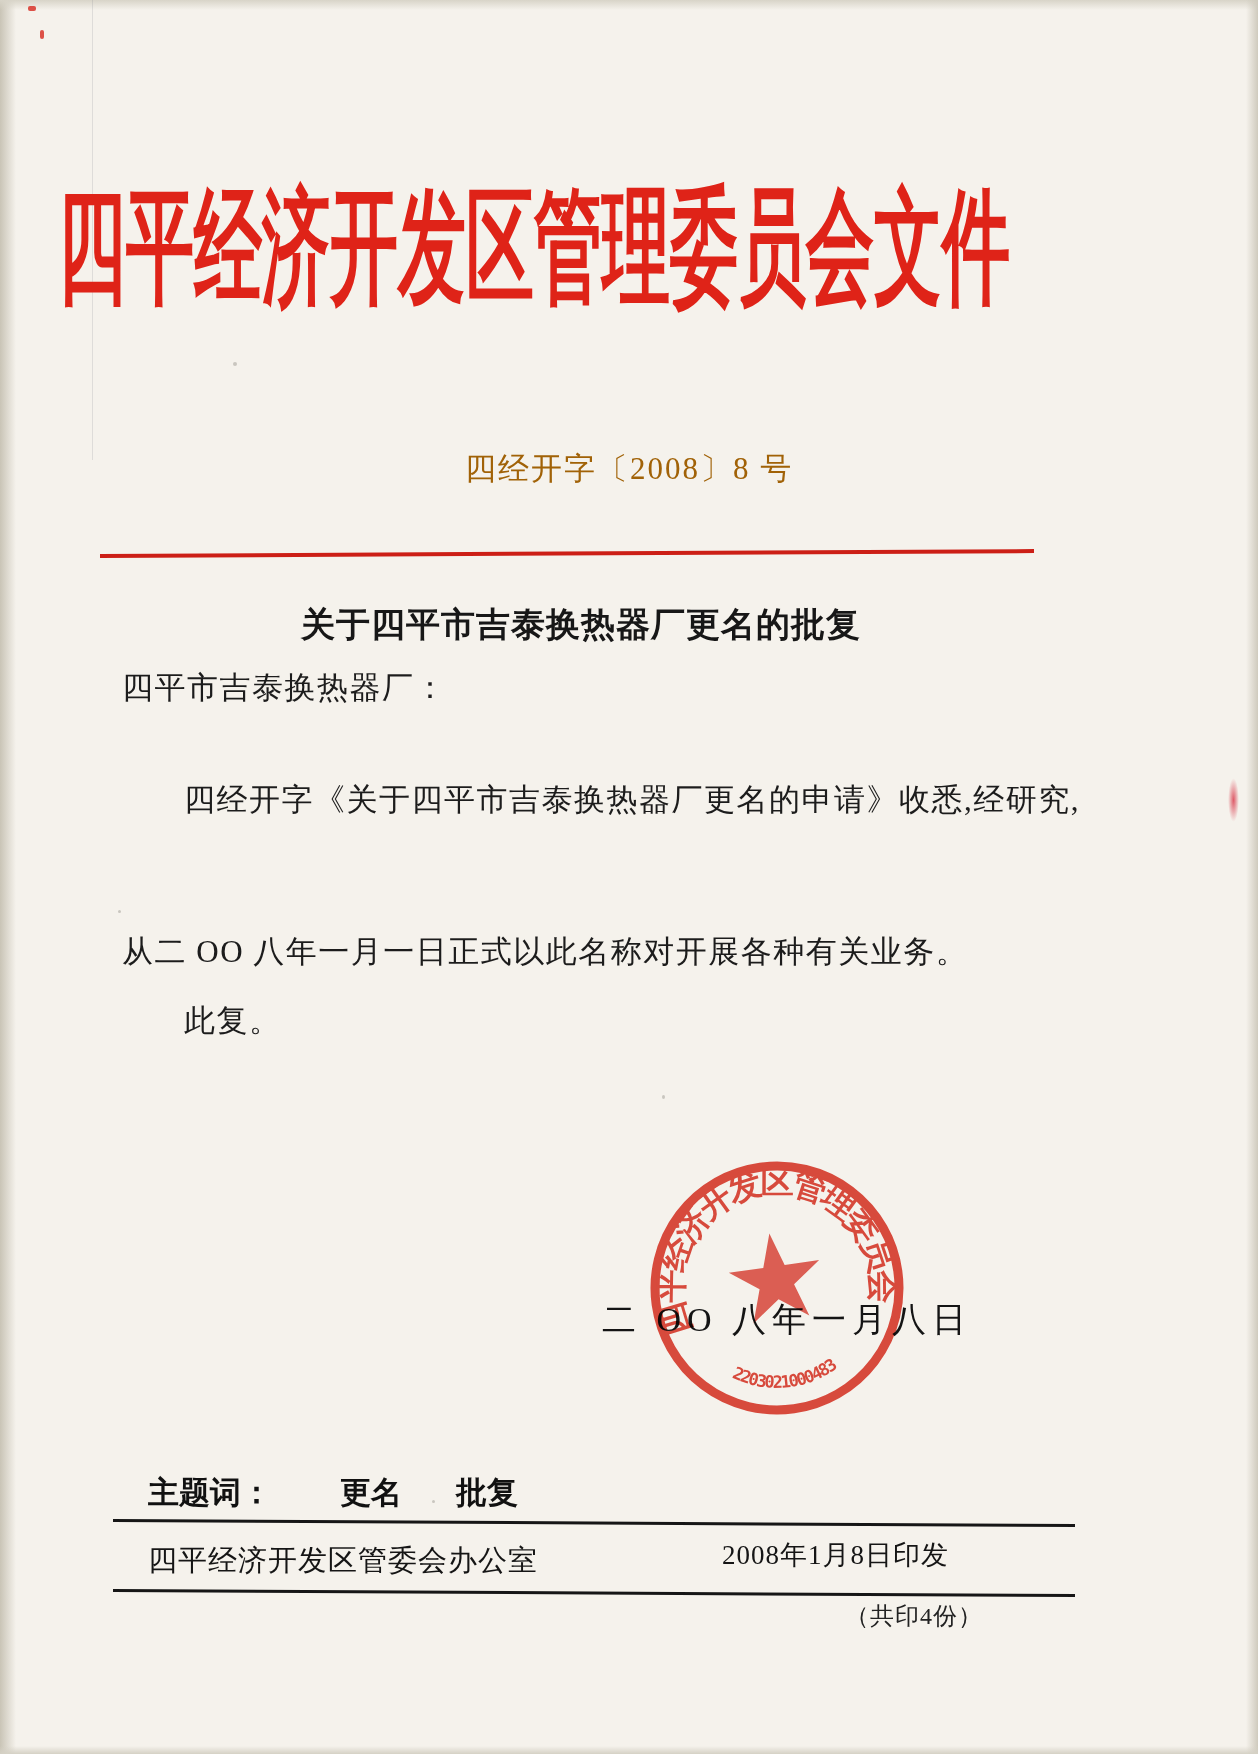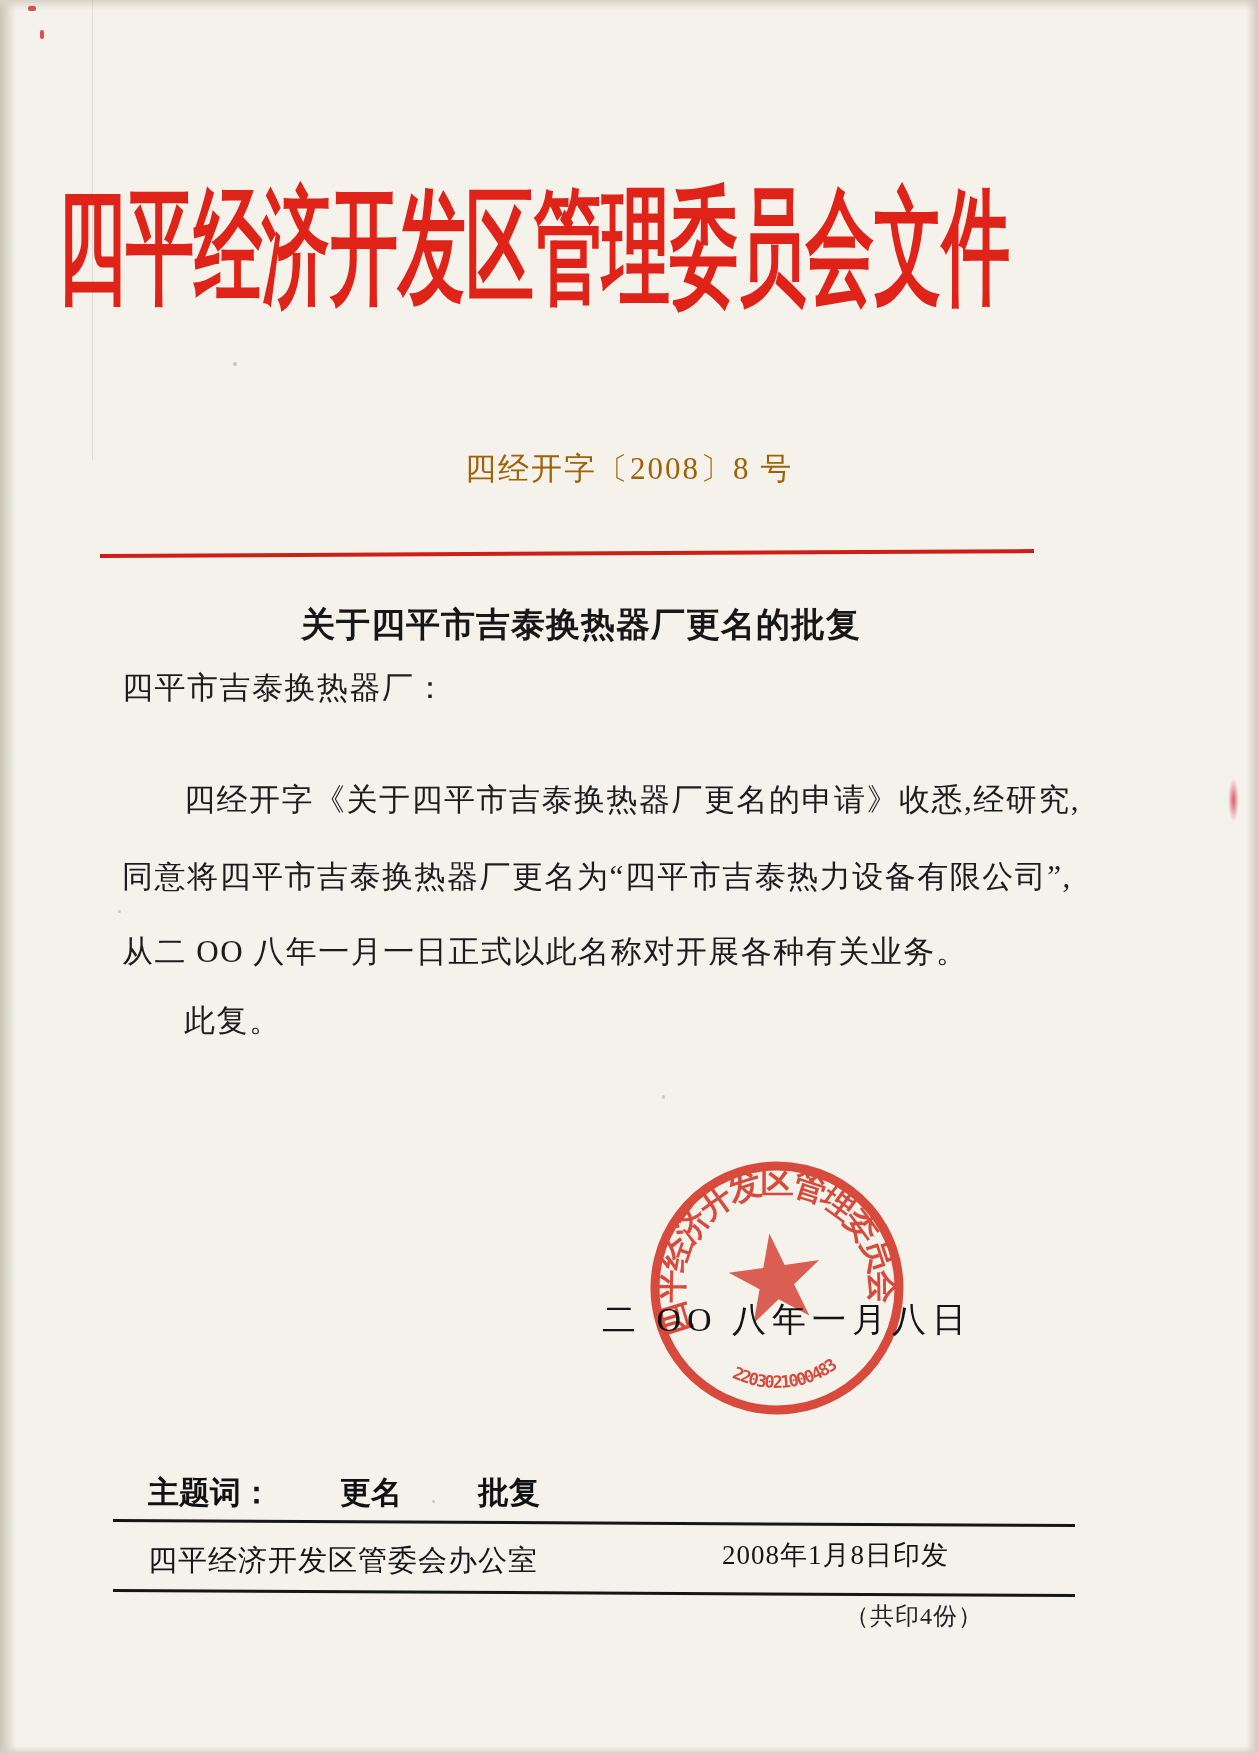--- a/index.html
+++ b/index.html
@@ -80,21 +80,21 @@
     transform:rotate(-8deg);
   }
 
   
   .subject-row{
     position:absolute;left:148px;top:1472px;
     font-family:"Liberation Sans","DejaVu Sans",sans-serif;
     font-weight:bold;font-size:31px;color:#111;white-space:nowrap;
   }
   .subject-row .term1{margin-left:68px;}
-  .subject-row .term2{margin-left:76px;text-align:right;}
+  .subject-row .term2{margin-left:54px;text-align:right;}
   .foot-rule{position:absolute;background:#161616;height:3px;transform-origin:left center;}
   .foot-rule.r1{left:113px;top:1519px;width:962px;transform:rotate(0.3deg);}
   .foot-rule.r2{left:113px;top:1589px;width:962px;transform:rotate(0.3deg);}
   .issuer{
     position:absolute;left:148px;top:1541px;
     font-family:"Liberation Sans","DejaVu Sans",sans-serif;
     font-size:29px;color:#151515;letter-spacing:1px;white-space:nowrap;
   }
   .print-date{
     position:absolute;left:722px;top:1537px;
@@ -128,21 +128,20 @@
   </div>
 
   <div class="doc-number">四经开字〔2008〕8 号</div>
 
   <div class="red-rule"></div>
 
   <div class="doc-title">关于四平市吉泰换热器厂更名的批复</div>
 
   <div class="body-text addressee">四平市吉泰换热器厂：</div>
   <div class="body-text line-1">四经开字《关于四平市吉泰换热器厂更名的申请》收悉,经研究,</div>
-  <div class="body-text line-2">同意将四平市吉泰换热器厂更名为“四平市吉泰热力设备有限公司”,</div>
   <div class="body-text line-3">从二 OO 八年一月一日正式以此名称对开展各种有关业务。</div>
   <div class="body-text closing">此复。</div>
 
   <div class="date-line">二 OO 八年一月八日</div>
 
   <svg class="seal" viewBox="0 0 270 270">
     <circle cx="135" cy="135" r="122" fill="none" stroke="#dd3a2c" stroke-width="9"></circle>
     <defs>
       <path id="arcTop" d="M 45.7 167.5 A 95 95 0 1 1 224.3 167.5" fill="none"></path>
       <path id="arcBottom" d="M 77.6 216.9 A 100 100 0 0 0 192.4 216.9" fill="none"></path>

